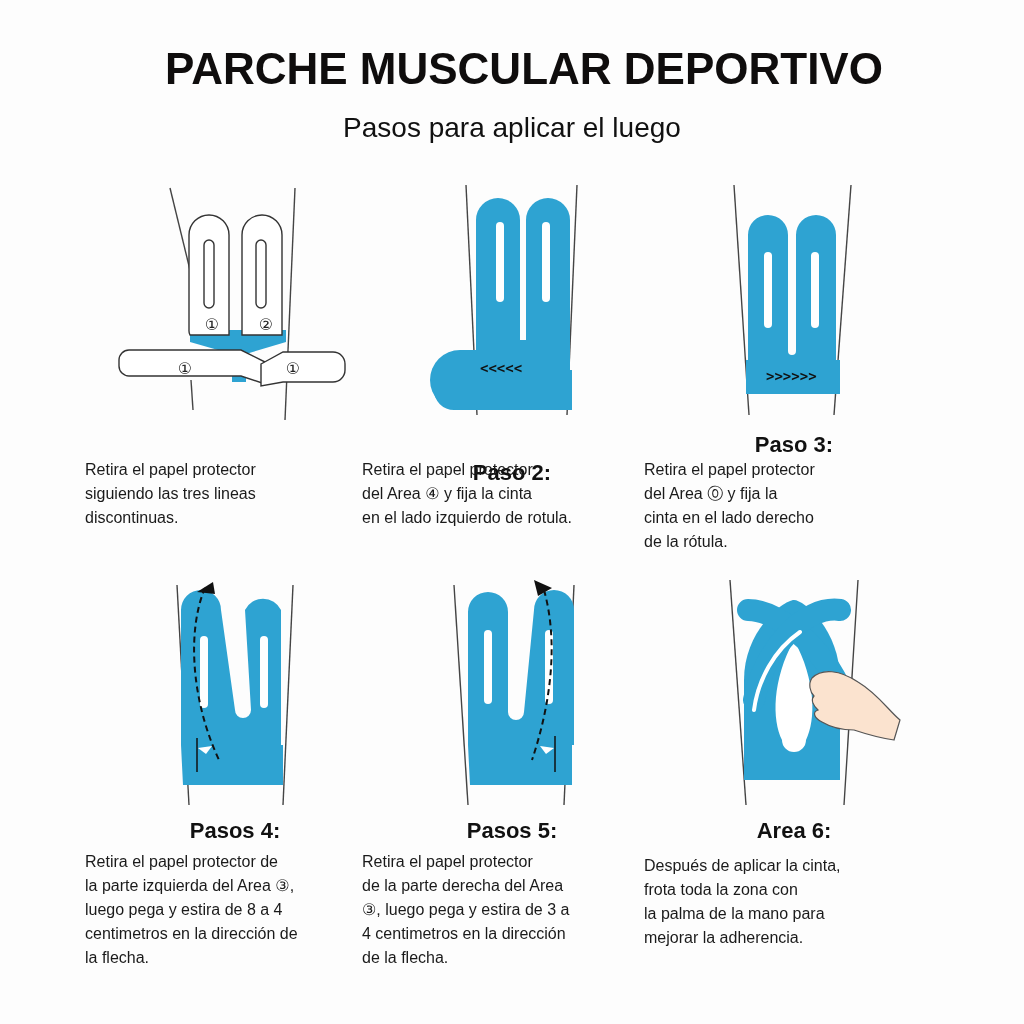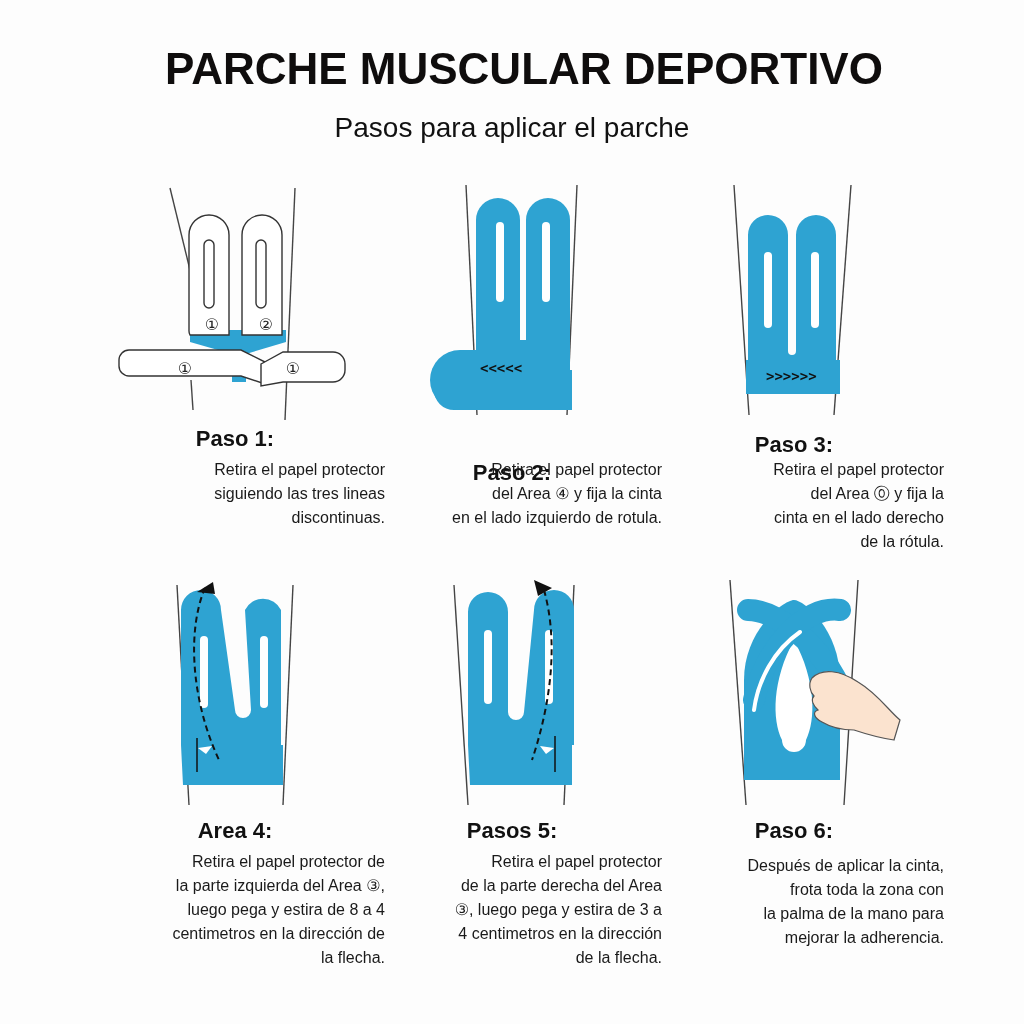--- a/index.html
+++ b/index.html
@@ -2,27 +2,27 @@
 <html><head>
 <meta charset="utf-8">
 <style>
   html,body{margin:0;padding:0;background:#fdfdfd;}
   body{width:1024px;height:1024px;position:relative;overflow:hidden;font-family:"DejaVu Sans","Liberation Sans",sans-serif;color:#111;}
   .title{position:absolute;left:0;width:1024px;top:44px;text-align:center;font-family:"Liberation Sans",sans-serif;font-weight:bold;font-size:44px;letter-spacing:0px;color:#0f0d0d;padding-left:12px;}
   .subtitle{position:absolute;left:0;width:1024px;top:112px;text-align:center;font-family:"Liberation Sans",sans-serif;font-size:28px;color:#111;}
   .step{position:absolute;width:300px;}
   .step svg{position:absolute;}
   .step-heading{position:absolute;left:0;width:300px;text-align:center;font-family:"Liberation Sans",sans-serif;font-weight:bold;font-size:22px;}
-  .step-text{position:absolute;left:0;width:300px;text-align:right;font-family:"Liberation Sans",sans-serif;font-size:16px;line-height:24px;white-space:pre-line;color:#1a1a1a;}
+  .step-text{position:absolute;left:0;width:300px;text-align:left;font-family:"Liberation Sans",sans-serif;font-size:16px;line-height:24px;white-space:pre-line;color:#1a1a1a;}
 </style>
 </head>
 <body>
 
 <div class="title">PARCHE MUSCULAR DEPORTIVO</div>
-<div class="subtitle">Pasos para aplicar el parche</div>
+<div class="subtitle">Pasos para aplicar el luego</div>
 
 <div class="step" style="left:85px;top:180px;height:360px;">
   <svg width="300" height="240" viewBox="0 0 300 240" style="left:0;top:0;">
     <g fill="none" stroke="#444" stroke-width="1.4">
       <path d="M85 8 L105 90"></path>
       <path d="M210 8 L200 240"></path>
       <path d="M106 200 L108 230"></path>
     </g>
     <path d="M147 150 h54 v10 h-54z" fill="#2ea3d2"></path>
     <path d="M105 150 h96 v12 l-40 12 v28 h-14 v-28 l-42 -12z" fill="#2ea3d2"></path>
@@ -34,21 +34,20 @@
       <path d="M44 170 h112 l24 12 v22 l-24 -8 h-112 a10 10 0 0 1 -10 -10 v-6 a10 10 0 0 1 10 -10z"></path>
       <path d="M176 184 l22 -12 h50 a12 12 0 0 1 12 12 v6 a12 12 0 0 1 -12 12 h-50 l-22 4z"></path>
     </g>
     <g font-family="DejaVu Sans" font-size="16" fill="#222" text-anchor="middle">
       <text x="127" y="150">①</text>
       <text x="181" y="150">②</text>
       <text x="100" y="194">①</text>
       <text x="208" y="194">①</text>
     </g>
   </svg>
-  <div class="step-heading" style="top:246px;">Paso 1:</div>
   <div class="step-text" style="top:278px;">Retira el papel protector
 siguiendo las tres lineas
 discontinuas.</div>
 </div>
 
 <div class="step" style="left:362px;top:180px;height:360px;">
   <svg width="300" height="240" viewBox="0 0 300 240" style="left:0;top:0;">
     <g stroke="#444" stroke-width="1.4" fill="none">
       <path d="M104 5 L115 235"></path>
       <path d="M215 5 L205 235"></path>
@@ -90,21 +89,21 @@
       <path d="M208 15 L198 235"></path>
     </g>
     <path d="M96 175 L96 40 a20 20 0 0 1 40 0 L150 140 a8 8 0 0 0 16 0 L160 40 a20 20 0 0 1 36 0 v135 h2 v40 h-100z" fill="#2ea3d2"></path>
     <rect x="115" y="66" width="8" height="72" rx="4" fill="#fff"></rect>
     <rect x="175" y="66" width="8" height="72" rx="4" fill="#fff"></rect>
     <path d="M120 18 C102 60 106 130 134 190" fill="none" stroke="#111" stroke-width="2" stroke-dasharray="6 4"></path>
     <path d="M128 12 L112 22 L130 24z" fill="#111"></path>
     <path d="M112 168 v34" stroke="#111" stroke-width="1.5"></path>
     <path d="M113 178 l14 -2 l-6 8z" fill="#fff"></path>
   </svg>
-  <div class="step-heading" style="top:248px;">Area 4:</div>
+  <div class="step-heading" style="top:248px;">Pasos 4:</div>
   <div class="step-text" style="top:280px;">Retira el papel protector de
 la parte izquierda del Area ③,
 luego pega y estira de 8 a 4
 centimetros en la dirección de
 la flecha.</div>
 </div>
 
 <div class="step" style="left:362px;top:570px;height:420px;">
   <svg width="300" height="240" viewBox="0 0 300 240" style="left:0;top:0;">
     <g stroke="#444" stroke-width="1.4" fill="none">
@@ -133,18 +132,18 @@
       <path d="M86 10 L102 235"></path>
       <path d="M214 10 L200 235"></path>
     </g>
     <path d="M100 210 V110 C100 60 140 30 150 30 C160 30 196 60 196 110 V210z" fill="#2ea3d2"></path>
     <path d="M138 170 C128 150 128 110 150 70 C172 110 172 150 162 170 a12 12 0 0 1 -24 0z" fill="#fff"></path>
     <path d="M104 40 C140 40 190 90 200 130" fill="none" stroke="#2ea3d2" stroke-width="22" stroke-linecap="round"></path>
     <path d="M196 40 C160 35 120 80 110 130" fill="none" stroke="#2ea3d2" stroke-width="22" stroke-linecap="round"></path>
     <path d="M110 140 C114 110 130 80 156 62" fill="none" stroke="#fff" stroke-width="4" stroke-linecap="round"></path>
     <path d="M168 108 C178 98 196 100 214 112 C234 124 244 140 256 150 L250 170 C236 168 222 164 210 160 C200 160 188 158 178 152 C170 148 168 142 174 140 C170 136 166 130 170 126 C166 122 164 114 168 108z" fill="#fbe3cf" stroke="#555" stroke-width="1.2"></path>
   </svg>
-  <div class="step-heading" style="top:248px;">Paso 6:</div>
+  <div class="step-heading" style="top:248px;">Area 6:</div>
   <div class="step-text" style="top:284px;">Después de aplicar la cinta,
 frota toda la zona con
 la palma de la mano para
 mejorar la adherencia.</div>
 </div>
 
 </body></html>

